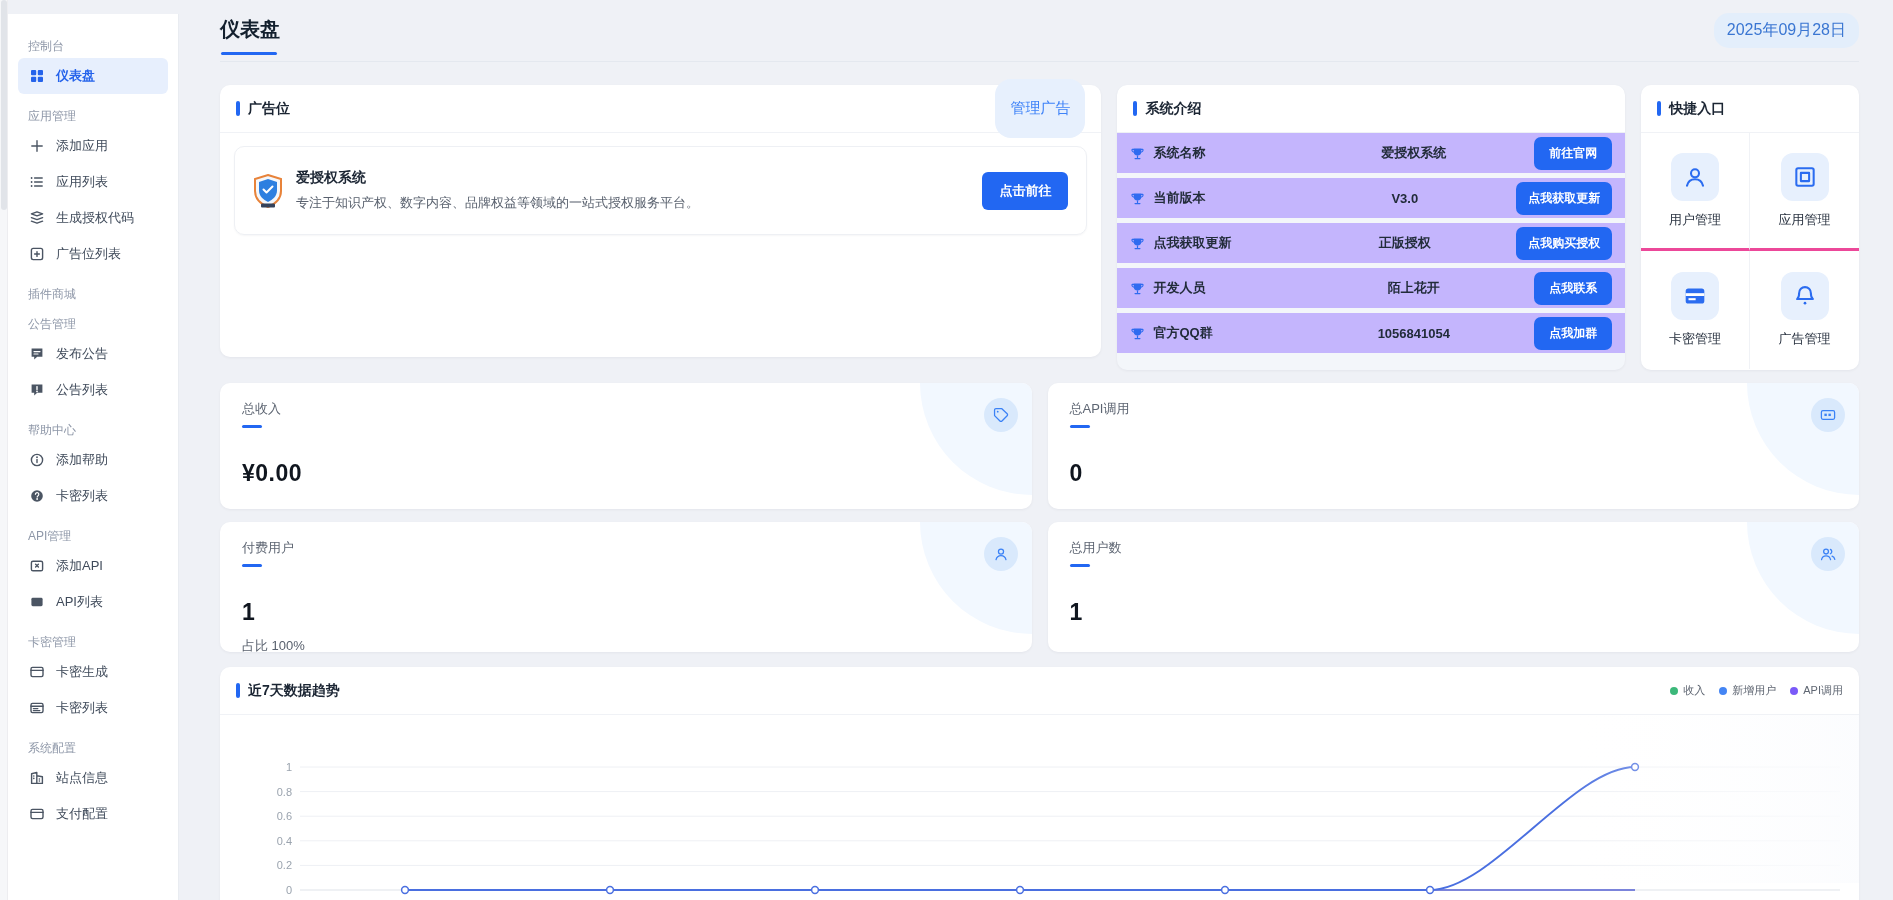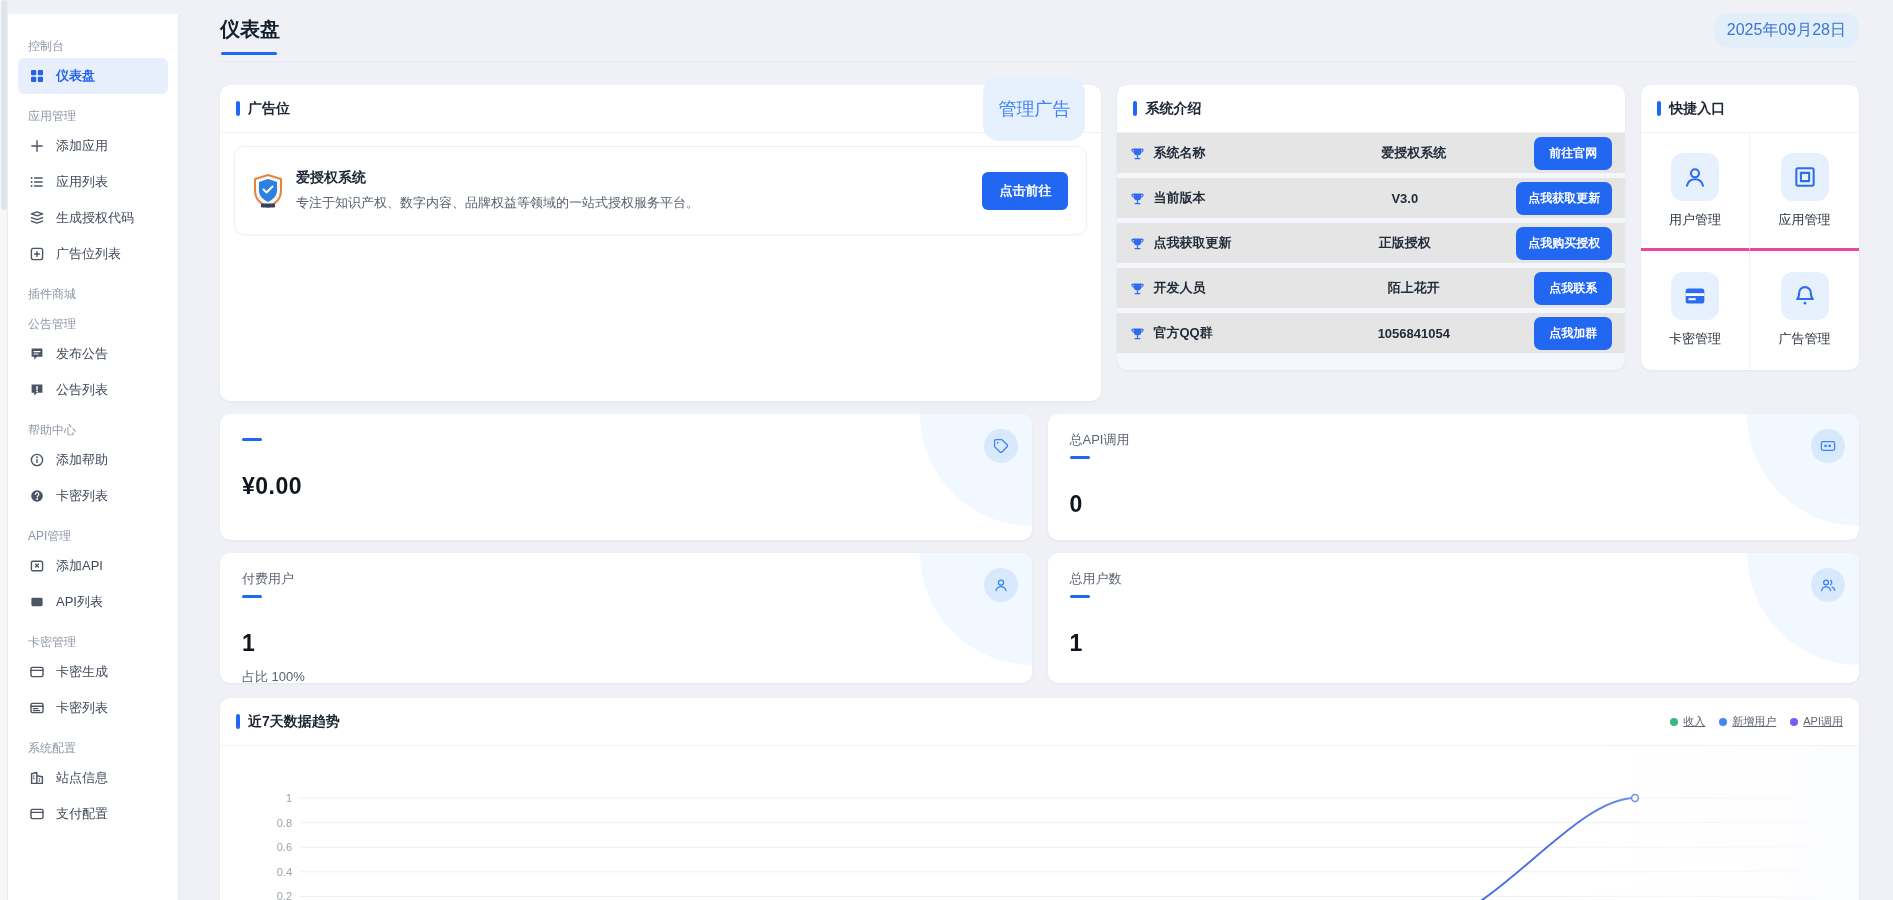--- a/index.html
+++ b/index.html
@@ -30,34 +30,34 @@
   .date-pill { background:#e3eefb; color:#3a76d2; font-size:16px; padding:7px 13px; border-radius:15px; }
 
   .row1 { display:flex; gap:16px; margin-top:23px; align-items:flex-start;}
   .card { background:#fff; border-radius:10px; box-shadow:0 1px 3px rgba(16,24,40,.05); }
   .card-head { height:48px; display:flex; align-items:center; justify-content:space-between; padding:0 16px; border-bottom:1px solid #f0f2f6;}
   .head-left { display:flex; align-items:center; gap:8px; }
   .accent { width:4px; height:15px; border-radius:2px; background:#2267f2; }
   .card-title { font-size:14px; font-weight:bold; color:#1b2533; }
 
   
-  .ad-card { width:882px; height:316px; }
-  .pill-btn { background:#e7f0fd; color:#3f83f8; border:none; font-size:18px; padding:20px 15px; border-radius:16px; cursor:pointer; font-family:inherit;}
+  .ad-card { width:882px; height:272px; }
+  .pill-btn { background:#e7f0fd; color:#3f83f8; border:none; font-size:15px; padding:20px 15px; border-radius:16px; cursor:pointer; font-family:inherit;}
   .ad-item { margin:13px 14px 0 14px; border:1px solid #eef0f4; border-radius:10px; box-shadow:0 1px 2px rgba(16,24,40,.04); height:89px; display:flex; align-items:center; padding:0 18px; gap:13px;}
   .ad-logo { width:30px; height:34px; flex:0 0 30px; }
   .ad-texts { flex:1; }
   .ad-name { font-size:14px; font-weight:bold; color:#1b2533; margin-bottom:7px;}
   .ad-desc { font-size:13px; color:#59616e; }
   .solid-btn { background:#2267f2; color:#fff; border:none; font-size:13px; font-weight:bold; padding:10px 17px; border-radius:6px; cursor:pointer; font-family:inherit; white-space:nowrap;}
 
   
   .intro-card { width:508px; height:285px; background:#f3f6fa; overflow:hidden;}
   .intro-card .card-head { background:#fff; border-radius:10px 10px 0 0; border-bottom:1px solid #eef1f5;}
   .intro-rows { padding:0; }
-  .intro-row { background:#e5e5e5; height:40px; margin-top:5px; display:flex; align-items:center; padding:0 13px; }
+  .intro-row { background:#c4b5fd; height:40px; margin-top:5px; display:flex; align-items:center; padding:0 13px; }
   .intro-row:first-child { margin-top:0; }
   .intro-ic { width:15px; height:15px; color:#2f6bf0; margin-right:8px; flex:0 0 15px;}
   .intro-label { font-size:13px; font-weight:bold; color:#222c3a; flex:0 0 140px; }
   .intro-value { font-size:13px; font-weight:bold; color:#222c3a; flex:1; text-align:center; }
   .intro-btn { background:#2267f2; color:#fff; border:none; font-size:12px; font-weight:bold; padding:8px 12px; border-radius:7px; cursor:pointer; font-family:inherit; min-width:78px; white-space:nowrap;}
 
   
   .quick-card { width:218px; height:285px; overflow:hidden;}
   .quick-grid { display:grid; grid-template-columns:1fr 1fr; grid-template-rows:1fr 1fr; height:236px;}
   .quick-cell { display:flex; flex-direction:column; align-items:center; justify-content:center; gap:10px; cursor:pointer; border-right:1px solid #f0f2f6; border-bottom:3px solid #ec4899;}
@@ -76,21 +76,21 @@
   .stat-underline { width:20px; height:3px; border-radius:2px; background:#2267f2; margin-top:7px;}
   .stat-value { font-size:23px; font-weight:bold; color:#10161f; margin-top:32px; letter-spacing:.5px;}
   .stat-sub { font-size:13px; color:#59616e; margin-top:11px; }
   .stat-corner { position:absolute; top:0; right:0; width:112px; height:112px; background:#f2f8ff; border-bottom-left-radius:100%; }
   .stat-ic { position:absolute; top:15px; right:14px; width:34px; height:34px; border-radius:50%; background:#d9e9fc; display:flex; align-items:center; justify-content:center; color:#3b82f6;}
   .stat-ic svg { width:18px; height:18px; }
 
   
   .chart-card { margin-top:15px; height:400px; overflow:hidden; position:relative;}
   .legend { display:flex; align-items:center; gap:14px; }
-  .legend-item { display:flex; align-items:center; gap:5px; font-size:11px; color:#5f6672; cursor:pointer;text-decoration:underline;}
+  .legend-item { display:flex; align-items:center; gap:5px; font-size:11px; color:#5f6672; cursor:pointer;}
   .legend-dot { width:8px; height:8px; border-radius:50%; }
   .chart-svg { display:block; }
 </style>
 </head>
 <body>
 
 <div class="scroll-track">
   <div class="scroll-thumb"></div>
 </div>
 
@@ -426,20 +426,21 @@
 
   <div class="stat-row" id="stat-row-1">
       <div class="card stat-card h1">
         <div class="stat-corner"></div>
         <div class="stat-ic">
           <svg viewBox="0 0 24 24" fill="none" stroke="currentColor" stroke-width="1.4" stroke-linecap="round" stroke-linejoin="round">
             <path d="M20.2 13.1l-6.9 6.9a1.9 1.9 0 01-2.7 0L3.4 12.8V5.3a1.9 1.9 0 011.9-1.9h7.5l7.4 7a1.9 1.9 0 010 2.7z" stroke-width="1.7"></path>
             <path d="M7.6 7.6h.01" stroke-width="2.4"></path>
           </svg>
         </div>
+        <div class="stat-label">总收入</div>
         <div class="stat-underline"></div>
         <div class="stat-value">¥0.00</div>
       </div>
       <div class="card stat-card h1">
         <div class="stat-corner"></div>
         <div class="stat-ic">
           <svg viewBox="0 0 24 24" fill="none" stroke="currentColor" stroke-width="1.4" stroke-linecap="round" stroke-linejoin="round">
             <rect x="3.2" y="6.2" width="17.6" height="11.6" rx="2" stroke-width="1.7"></rect>
             <rect x="7.2" y="10.2" width="3.2" height="3.2" fill="currentColor" stroke="none"></rect>
             <rect x="12.6" y="10.2" width="3.2" height="3.2" fill="currentColor" stroke="none"></rect>

